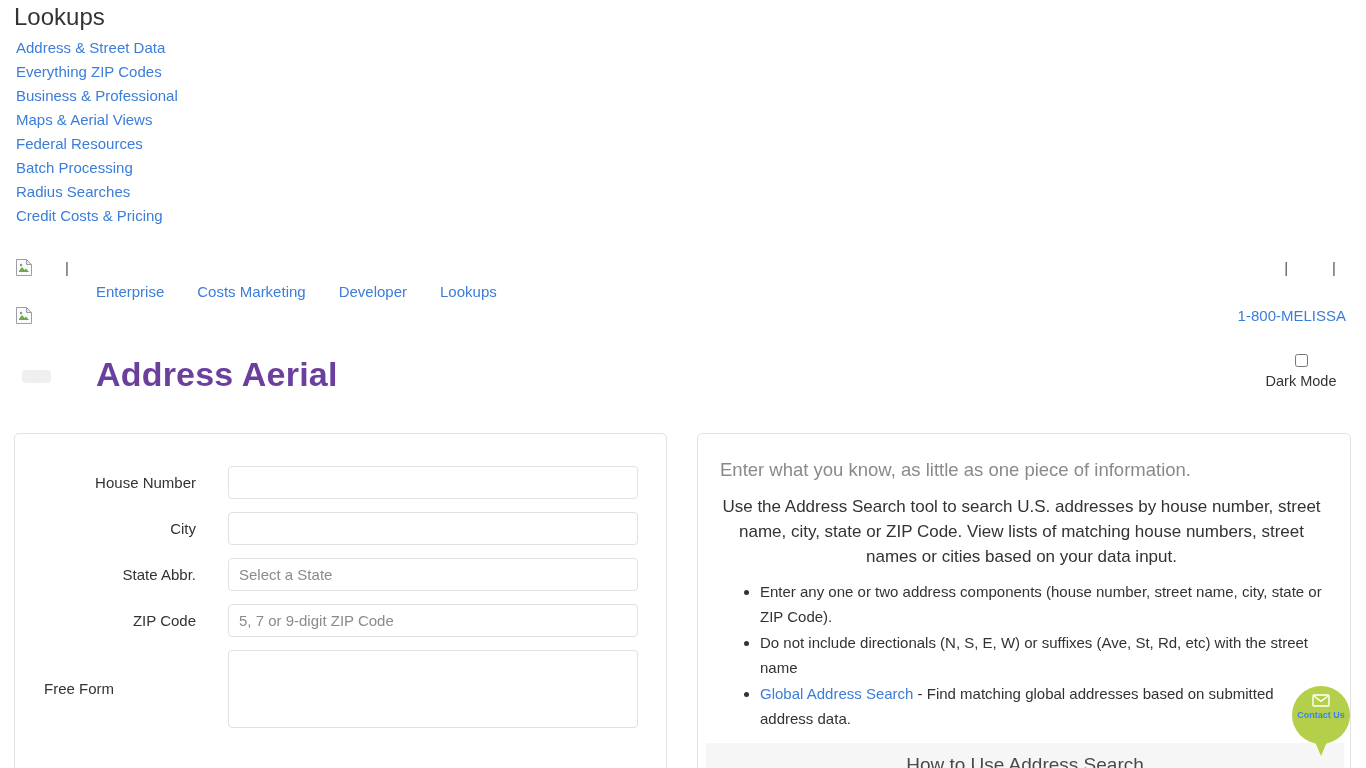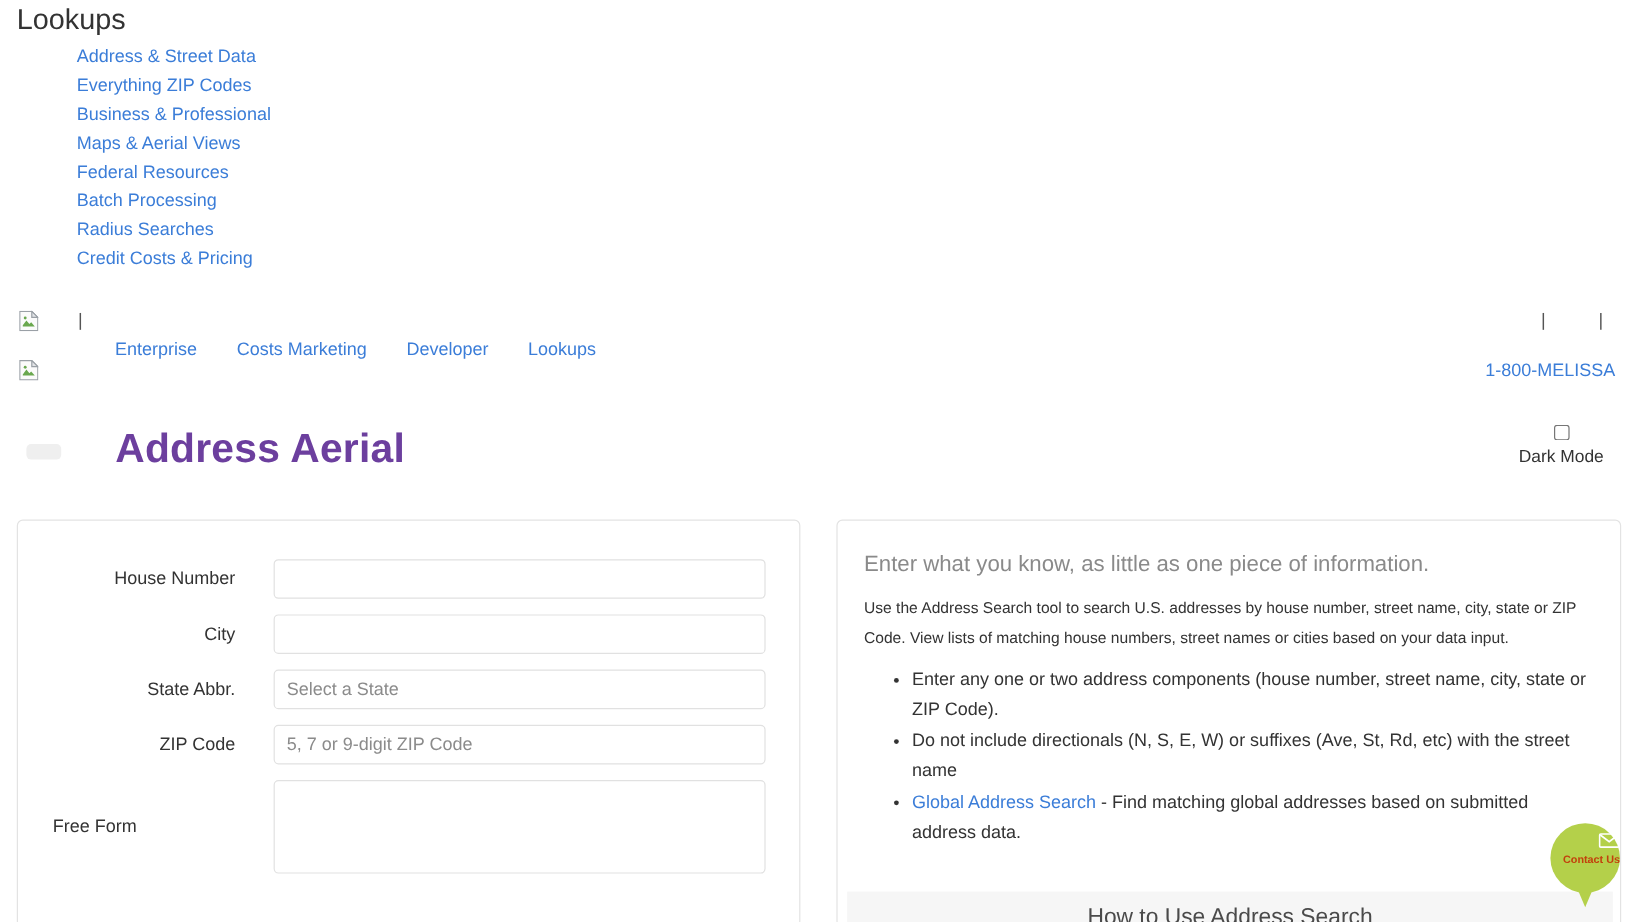--- a/index.html
+++ b/index.html
@@ -27,21 +27,21 @@
     color: #333333;
     margin: 0;
     padding: 2px 0 0 14px;
     line-height: 30px;
   }
   .lookups-list {
     list-style: none;
     margin: 0;
     padding: 4px 0 0 16px;
   }
-  .lookups-list li { line-height: 24px; margin-left: 48px; }
+  .lookups-list li { line-height: 24px; }
   .lookups-list a {
     color: #3b7dd8;
     font-size: 15px;
     text-decoration: none;
   }
 
   
   .navbar {
     position: absolute;
     left: 0; top: 250px;
@@ -90,20 +90,21 @@
     margin-left: 44px;
   }
 
   
   .secondrow {
     position: absolute;
     left: 0; top: 300px;
     width: 1366px;
     height: 30px;
     display: flex;
+    align-items: center;
   }
   .phone {
     margin-left: auto;
     margin-right: 20px;
     color: #3b7dd8;
     font-size: 15px;
     text-decoration: none;
   }
 
   
@@ -215,23 +216,24 @@
   .info-area { padding: 24px 27px 0 22px; }
   .info-heading {
     margin: 0 0 12px 0;
     font-size: 18.5px;
     font-weight: 400;
     color: #8a8a8a;
     line-height: 24px;
   }
   .info-paragraph {
     margin: 0 0 10px 0;
-    font-size: 13px;
+    font-size: 17px;
     color: #333;
     line-height: 25px;
+    text-align: center;
   }
   .info-list {
     margin: 0;
     padding-left: 40px;
     list-style: disc;
   }
   .info-list li {
     font-size: 15px;
     color: #333;
     line-height: 25px;
@@ -279,22 +281,22 @@
     left: 18px; top: 44px;
     width: 0; height: 0;
     border-left: 11px solid transparent;
     border-right: 11px solid transparent;
     border-top: 26px solid #b4d04a;
   }
   .contact-pin .pin-content {
     position: absolute;
     left: 0; top: 8px;
     width: 58px;
-    text-align: right;
-    color: #c2410c;
+    text-align: center;
+    color: #3b82f6;
     z-index: 2;
   }
   .contact-pin .pin-content .env { display:block; line-height: 12px; }
   .contact-pin .pin-content .ct {
     display: block;
     font-size: 9px;
     font-weight: 700;
     line-height: 10px;
     margin-top: 2px;
   }

